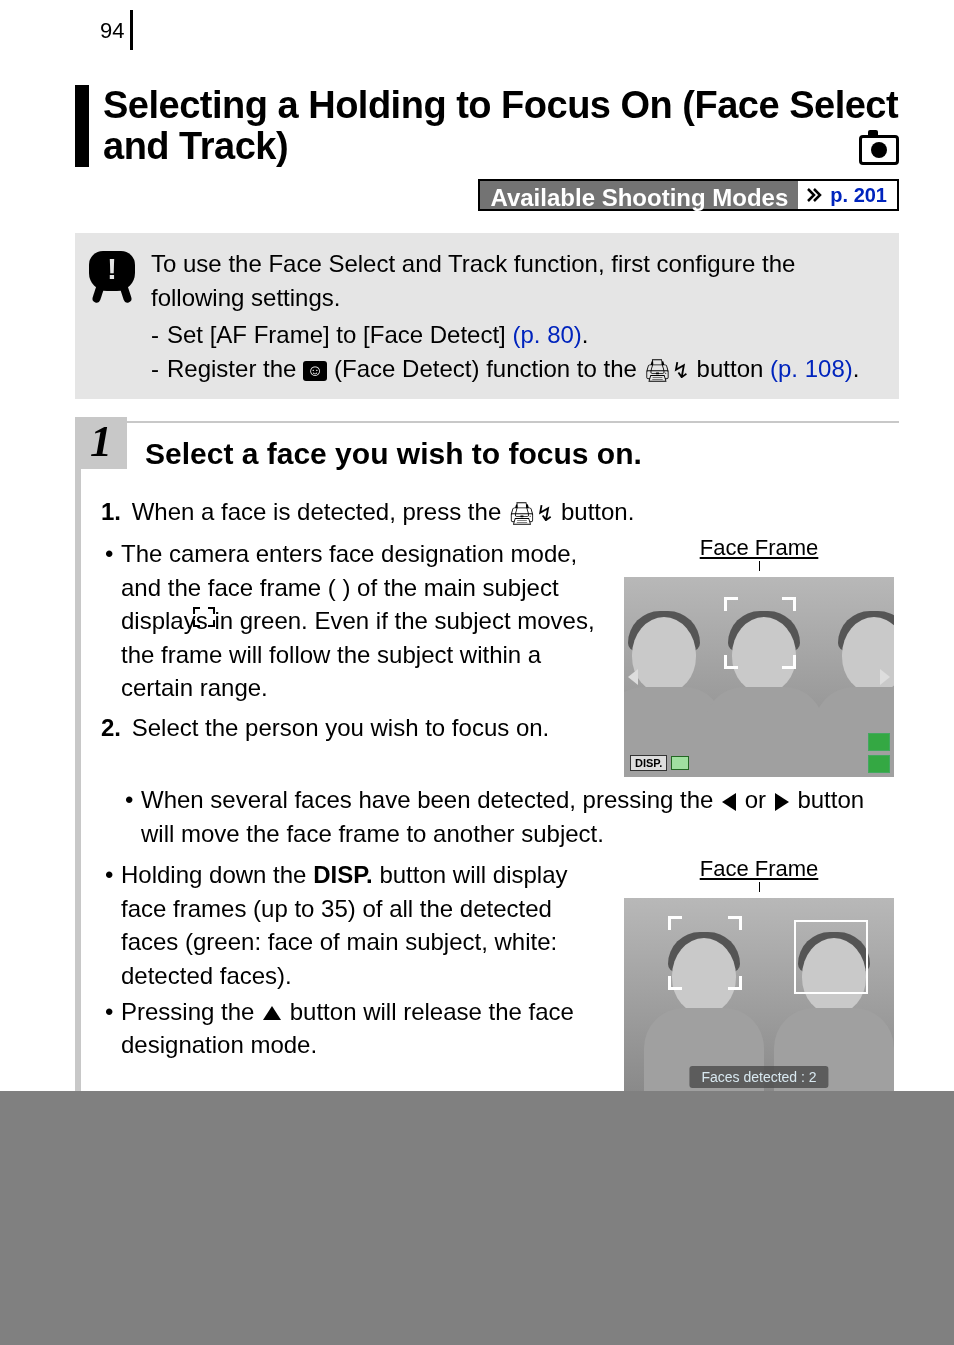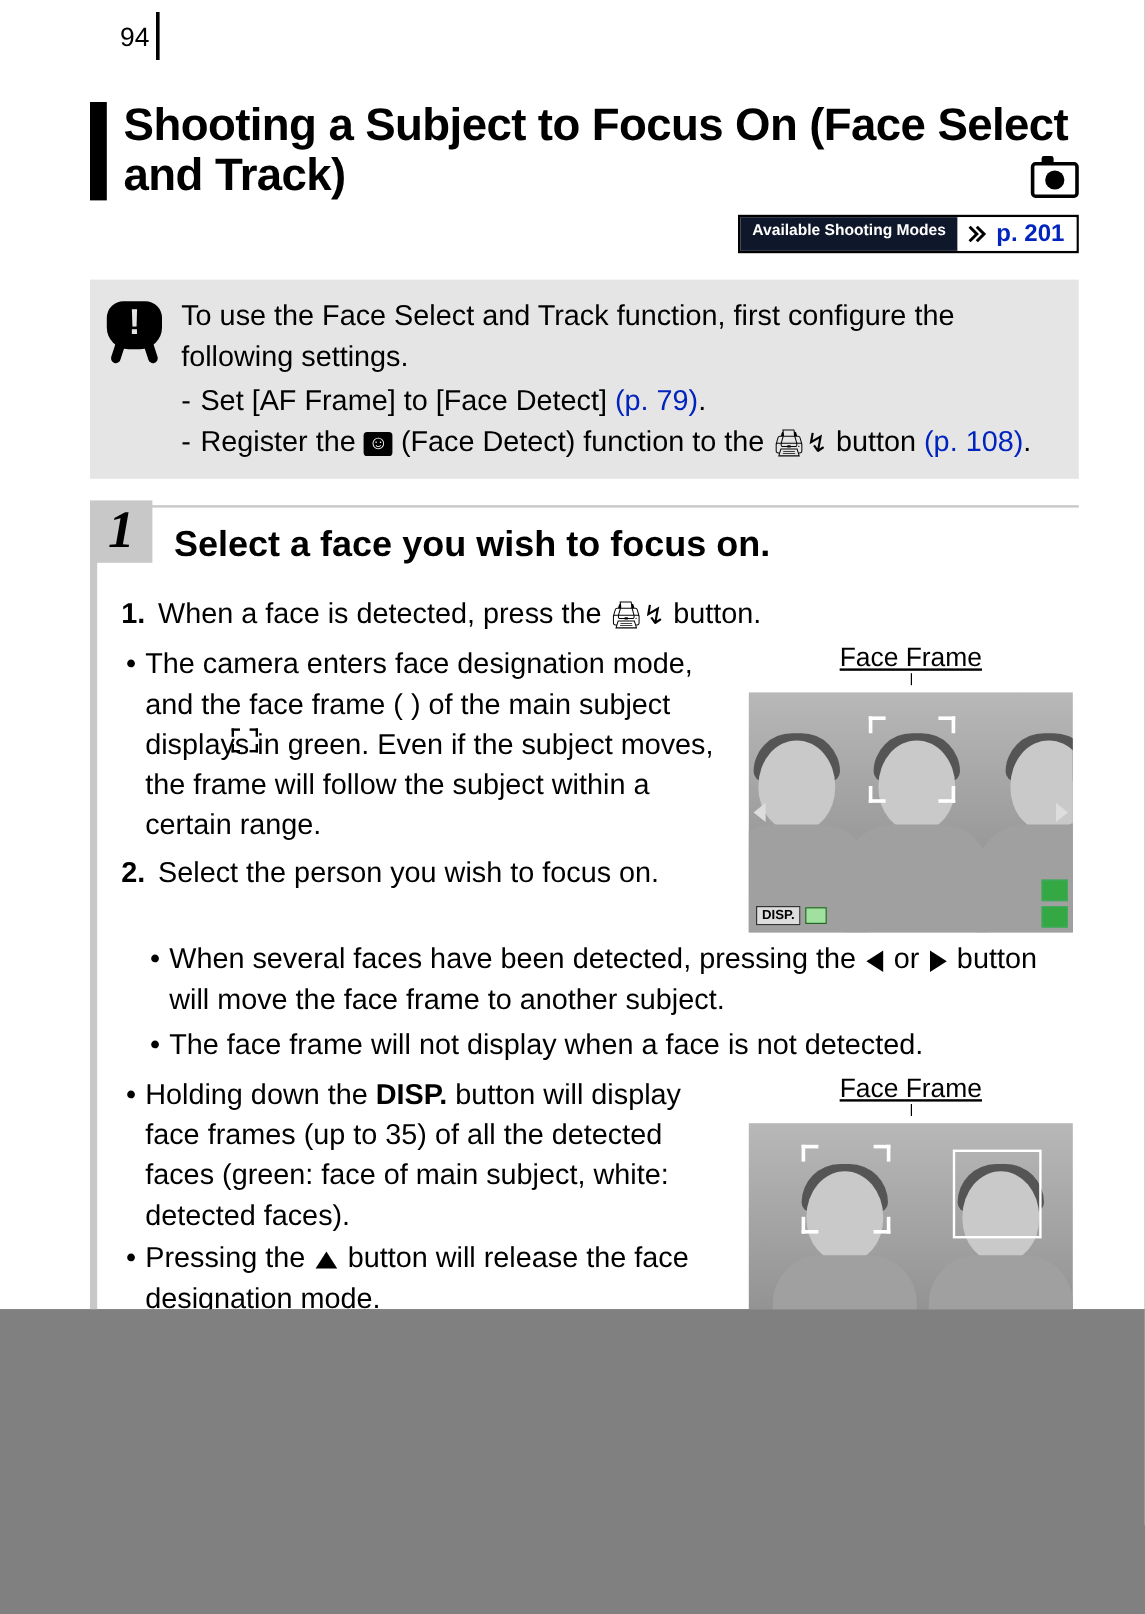--- a/index.html
+++ b/index.html
@@ -81,24 +81,24 @@
     justify-content: flex-end;
   }
   .modes-box {
     border: 2px solid #000;
     display: flex;
     align-items: stretch;
     height: 32px;
     font-weight: bold;
   }
   .modes-label {
-    background: #0f172a;
+    background: #737373;
     color: #fff;
     padding: 3px 10px;
-    font-size: 13px;
+    font-size: 24px;
   }
   .modes-arrow {
     background: #fff;
     color: #000;
     padding: 3px 6px 3px 8px;
     font-size: 20px;
     display:flex;
     align-items:center;
   }
   .modes-link {
@@ -381,21 +381,21 @@
 
 <div class="page">
   <div class="top-rule"></div>
   <div class="page-number">94</div>
 
   <div class="content">
 
     <div class="section-title-row">
       <div class="title-bar"></div>
       <h1 class="section-title">
-        <span>Shooting a Subject to Focus On (Face Select and Track)</span>
+        <span>Selecting a Holding to Focus On (Face Select and Track)</span>
         <span class="camera-icon"></span>
       </h1>
     </div>
 
     <div class="modes-row">
       <div class="modes-box">
         <div class="modes-label">Available Shooting Modes</div>
         <div class="modes-arrow">
           <svg width="16" height="16" viewBox="0 0 16 16">
               <path d="M2 2 L8 8 L2 14 M8 2 L14 8 L8 14" stroke="#000" stroke-width="2.5" fill="none"></path>
@@ -409,21 +409,21 @@
     <div class="warning-box">
       <div class="warn-icon">
         <div class="warn-shape">
             <span class="excl">!</span>
           </div>
       </div>
       <div class="warn-text">
         <span>To use the Face Select and Track function, first configure the following settings.</span>
         <ul>
           <li>
-            <span>Set [AF Frame] to [Face Detect] </span><span class="link">(p. 79)</span><span>.</span>
+            <span>Set [AF Frame] to [Face Detect] </span><span class="link">(p. 80)</span><span>.</span>
           </li>
           <li>
             <span>Register the </span><span class="inline-icon">☺</span><span> (Face Detect) function to the </span><span class="print-glyph">🖨︎↯</span><span> button </span><span class="link">(p. 108)</span><span>.</span>
           </li>
         </ul>
       </div>
     </div>
 
     <div class="step-area">
       <div class="step-number">1</div>
@@ -482,21 +482,20 @@
               <div class="ci"></div>
             </div>
           </div>
         </div>
       </div>
 
       <ul class="full-width-list">
         <li>
           <span>When several faces have been detected, pressing the </span><span class="arrow-inline left"></span><span> or </span><span class="arrow-inline right"></span><span> button will move the face frame to another subject.</span>
         </li>
-        <li>The face frame will not display when a face is not detected.</li>
       </ul>
 
       <div class="row-with-image" style="margin-top:6px;">
         <div class="col-text">
           <ul>
             <li>
               <span>Holding down the </span><b>DISP.</b><span> button will display face frames (up to 35) of all the detected faces (green: face of main subject, white: detected faces).</span>
             </li>
             <li>
               <span>Pressing the </span><span class="arrow-inline up"></span><span> button will release the face designation mode.</span>

